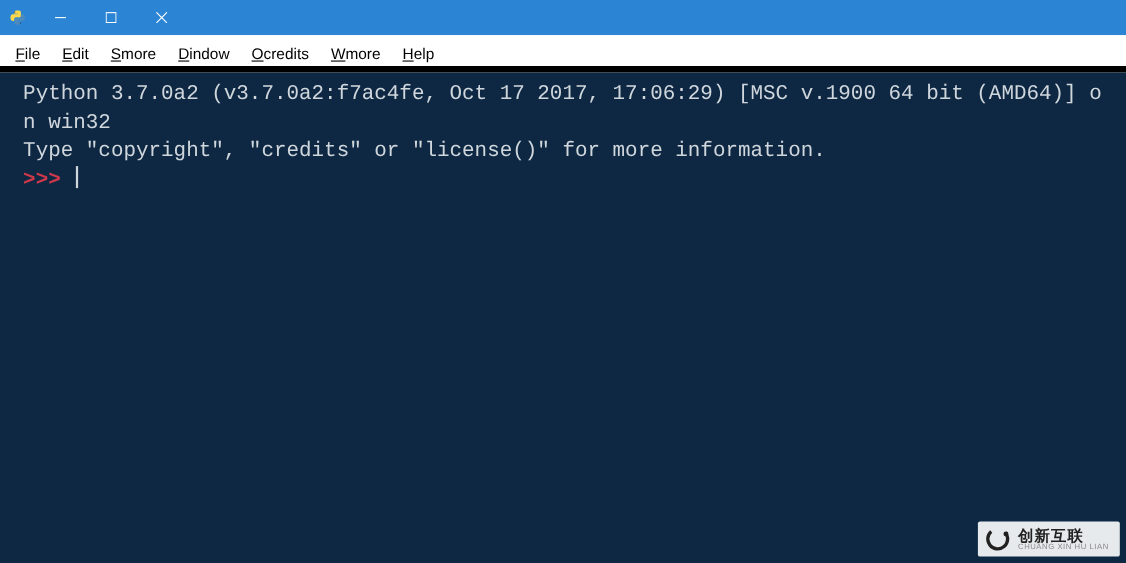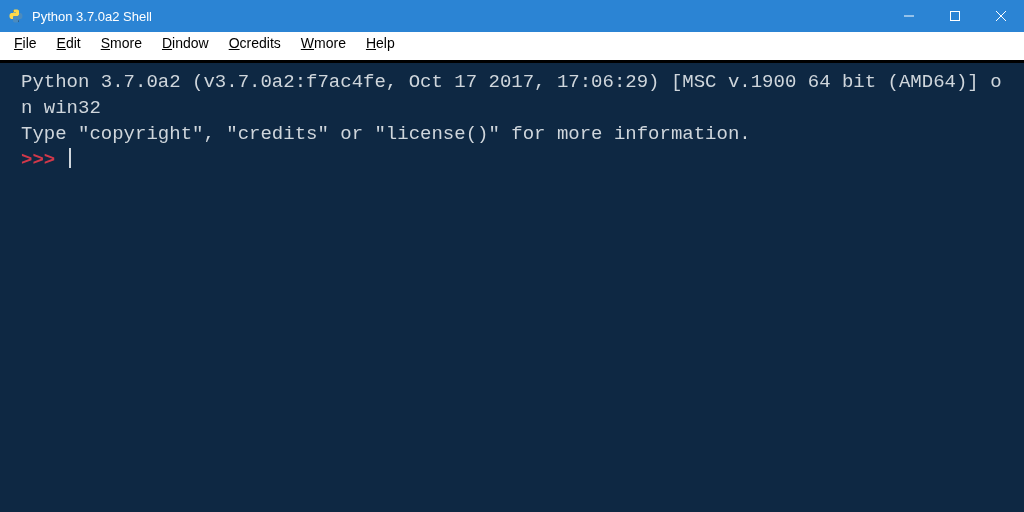--- a/index.html
+++ b/index.html
@@ -6,21 +6,21 @@
   .window{width:1024px;height:512px;display:flex;flex-direction:column;box-sizing:border-box;position:relative;overflow:hidden;}
   
   .titlebar{height:32px;background:#2b84d4;display:flex;align-items:center;color:#fff;flex:0 0 auto;}
   .titlebar .icon{width:16px;height:16px;margin:0 8px;display:flex;align-items:center;justify-content:center;}
   .titlebar .icon svg{width:16px;height:16px;}
   .titlebar .title{flex:1 1 auto;font-size:13px;white-space:nowrap;overflow:hidden;}
   .titlebar .wbtns{display:flex;height:100%;}
   .titlebar .wbtn{width:46px;height:100%;display:flex;align-items:center;justify-content:center;cursor:default;}
   .titlebar .wbtn svg{width:10px;height:10px;stroke:#fff;stroke-width:1;fill:none;}
   
-  .menubar{height:28px;background:#fff;display:flex;align-items:flex-start;padding:0 4px;border-bottom:3px solid #000000;flex:0 0 auto;}
+  .menubar{height:28px;background:#fff;display:flex;align-items:flex-end;padding:0 4px;border-bottom:6px solid #000000;flex:0 0 auto;}
   .menuitem{padding:3px 10px;font-size:14px;color:#000;cursor:default;}
   .menuitem .ul{text-decoration:underline;}
   
   .terminal{flex:1 1 auto;background:#0e2843;color:#cfd6dc;font-family:"Consolas","Courier New",monospace;font-size:19px;line-height:26px;padding:6px 21px;white-space:pre-wrap;word-break:break-all;position:relative;}
   .prompt{color:#d1384a;font-weight:bold;}
   .cursor{display:inline-block;width:2px;height:20px;background:#cfd6dc;vertical-align:-3px;margin-left:2px;animation:blink 1s step-start infinite;}
   @keyframes blink{50%{opacity:0;}}
   
   .watermark{position:absolute;bottom:6px;right:6px;background:rgba(255,255,255,0.9);padding:4px 10px 4px 6px;display:flex;align-items:center;gap:6px;border-radius:2px;}
   .watermark .wm-logo{width:24px;height:24px;}
@@ -35,21 +35,20 @@
 
   <div class="titlebar">
     <span class="icon">
       <svg viewBox="0 0 32 32">
         <path fill="#ffd94a" d="M15 3c-5 0-5 3-5 3v3h6v1H7c0 0-4 0-4 6s4 6 4 6h3v-3c0-3 3-3 3-3h6c3 0 3-3 3-3V6c0 0 0-3-5-3h-2z"></path>
         <circle cx="11" cy="6" r="1" fill="#0e2843"></circle>
         <path fill="#4b8bbe" d="M17 29c5 0 5-3 5-3v-3h-6v-1h9c0 0 4 0 4-6s-4-6-4-6h-3v3c0 3-3 3-3 3h-6c-3 0-3 3-3 3v7c0 0 0 3 5 3h2z"></path>
         <circle cx="21" cy="26" r="1" fill="#0e2843"></circle>
       </svg>
     </span>
-    <span class="title">Python 3.7.0a2 Shell</span>
     <div class="wbtns">
       <div class="wbtn">
         <svg viewBox="0 0 10 10">
             <line x1="0" y1="5" x2="10" y2="5"></line>
           </svg>
       </div>
       <div class="wbtn">
         <svg viewBox="0 0 10 10">
             <rect x="0.5" y="0.5" width="9" height="9"></rect>
           </svg>
@@ -70,14 +69,24 @@
     <div class="menuitem"><span class="ul">D</span><span>indow</span></div>
     <div class="menuitem"><span class="ul">O</span><span>credits</span></div>
     <div class="menuitem"><span class="ul">W</span><span>more</span></div>
     <div class="menuitem"><span class="ul">H</span><span>elp</span></div>
   </div>
 
   <div class="terminal"><span>Python 3.7.0a2 (v3.7.0a2:f7ac4fe, Oct 17 2017, 17:06:29) [MSC v.1900 64 bit (AMD64)] on win32</span>
 <span>Type "copyright", "credits" or "license()" for more information.</span>
 <span class="prompt">&gt;&gt;&gt; </span><span class="cursor"></span></div>
 
+  <div class="watermark">
+    <svg class="wm-logo" viewBox="0 0 32 32">
+      <circle cx="16" cy="16" r="12" fill="none" stroke="#222" stroke-width="4" stroke-dasharray="56 20" transform="rotate(-40 16 16)"></circle>
+      <circle cx="26" cy="10" r="3" fill="#222"></circle>
+    </svg>
+    <div class="wm-text">
+      <span class="wm-main">创新互联</span>
+      <span class="wm-sub">CHUANG XIN HU LIAN</span>
+    </div>
+  </div>
 
 </div>
 
 </body></html>

